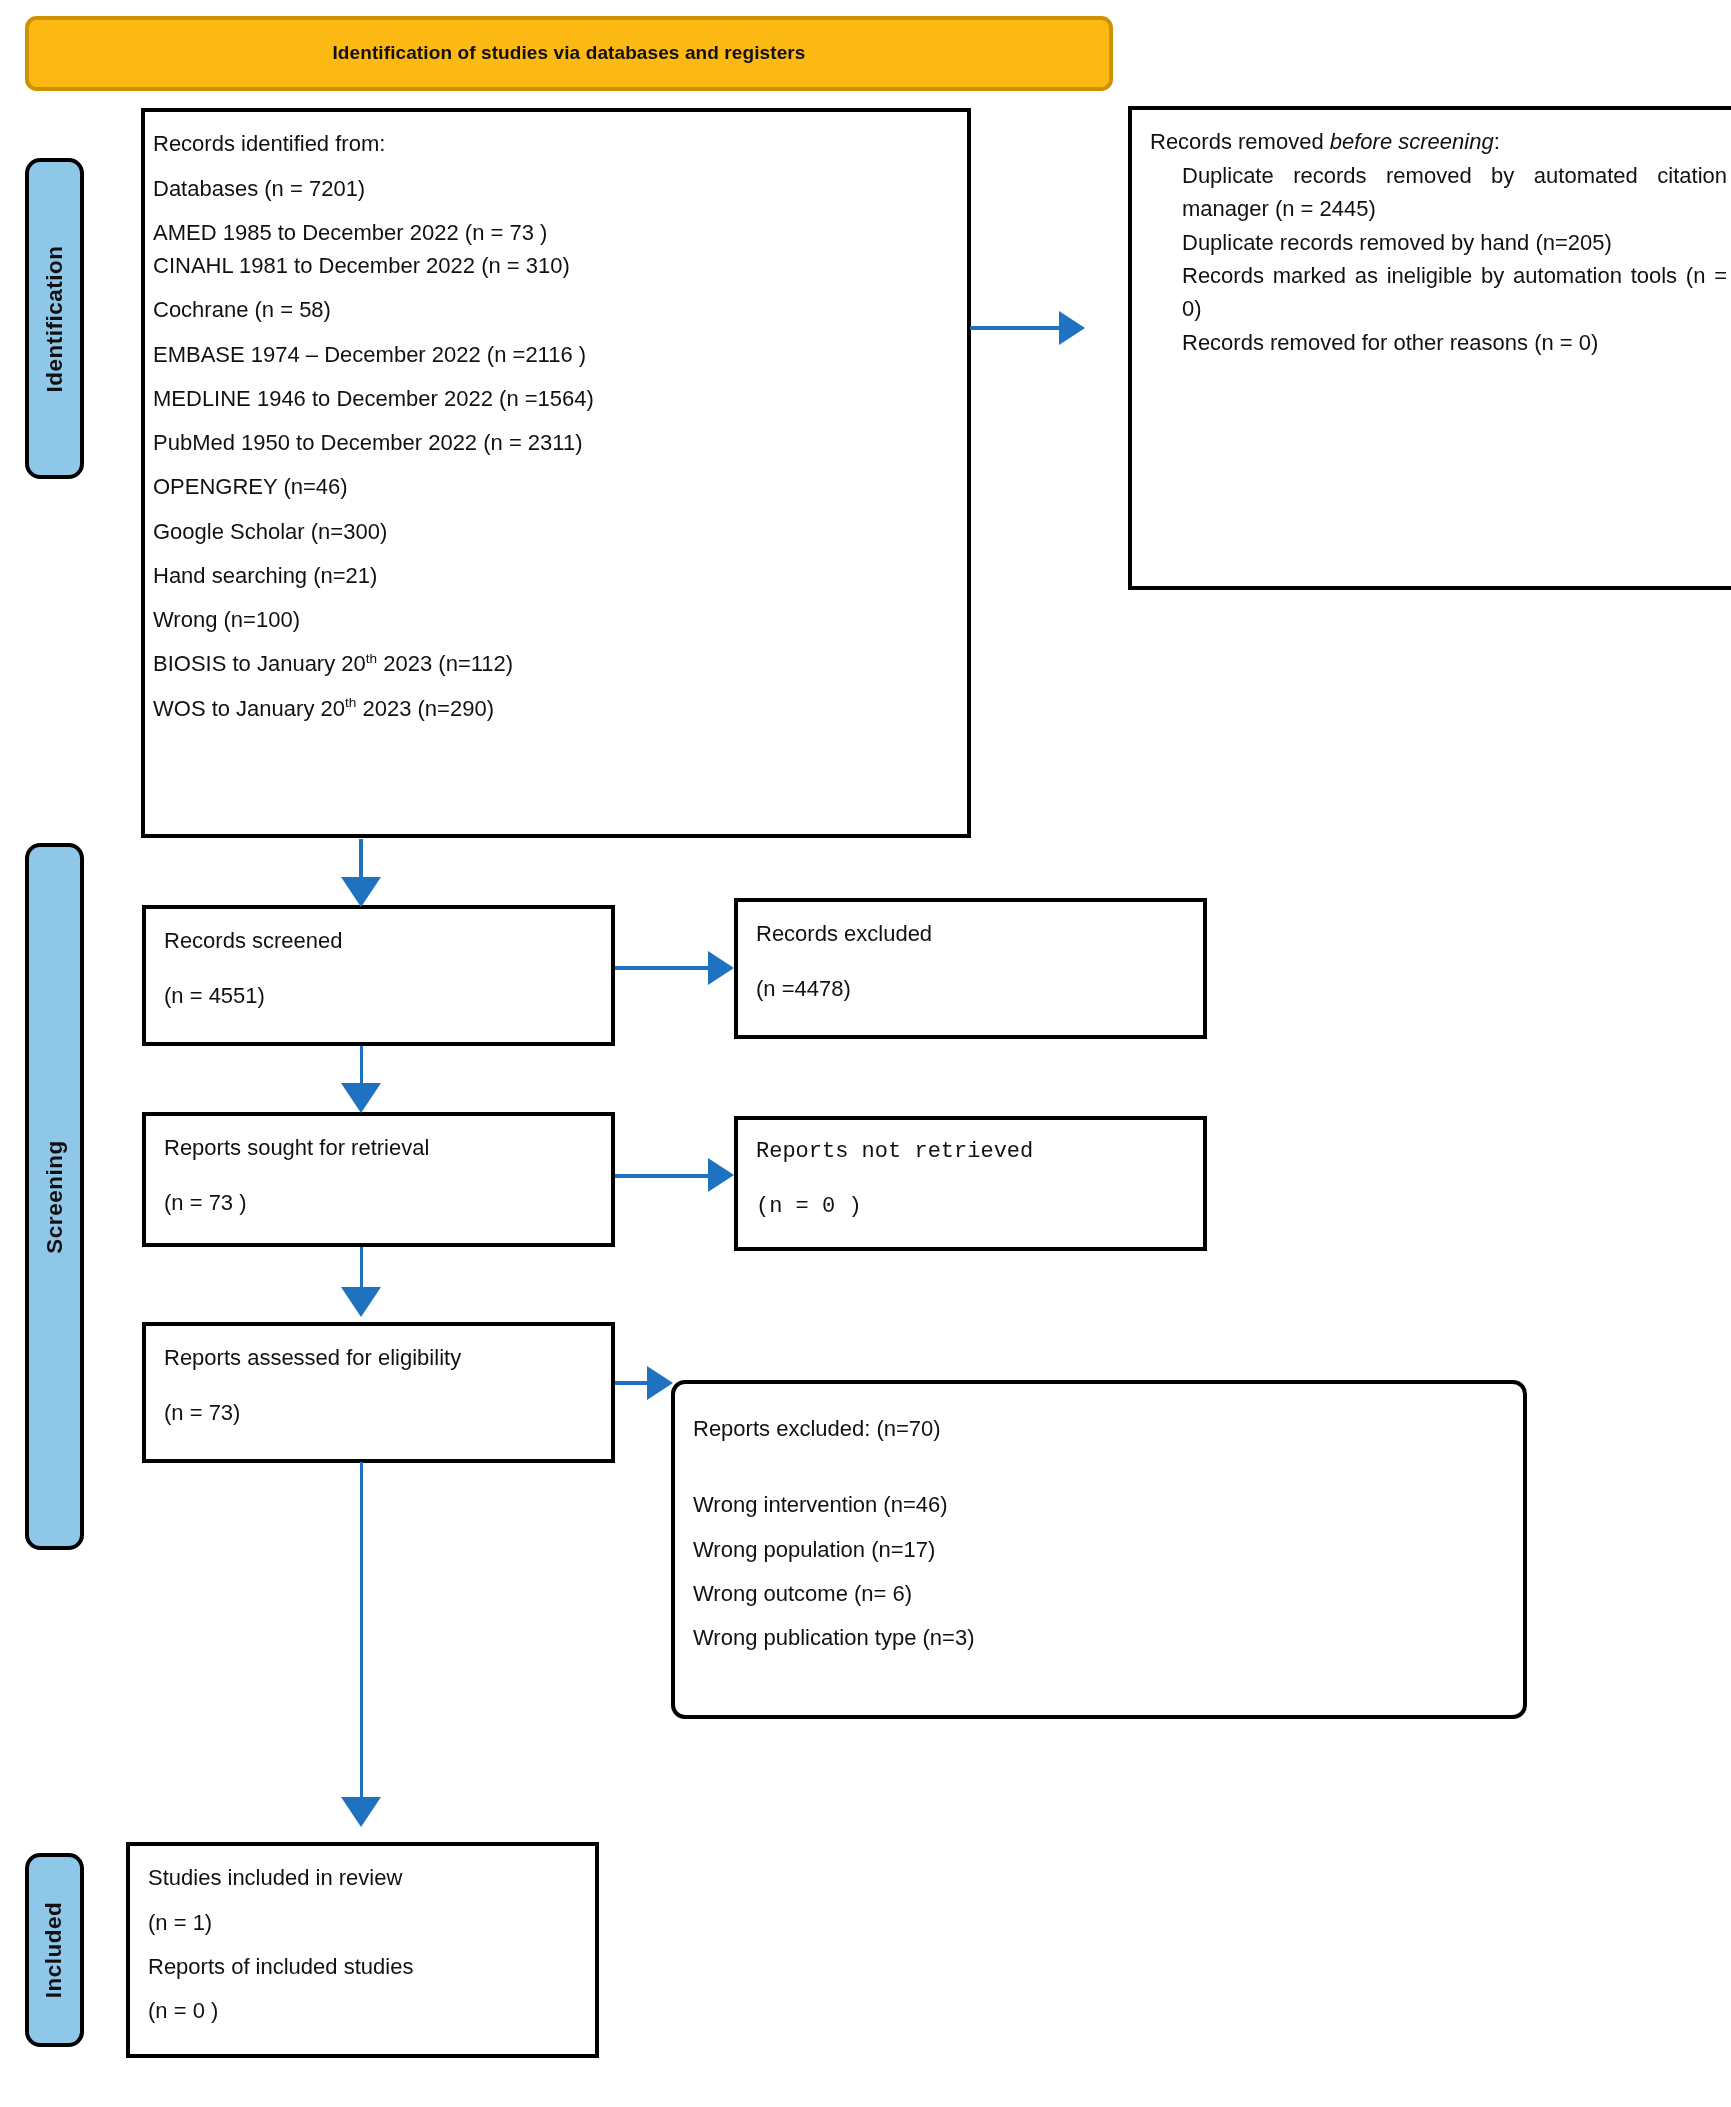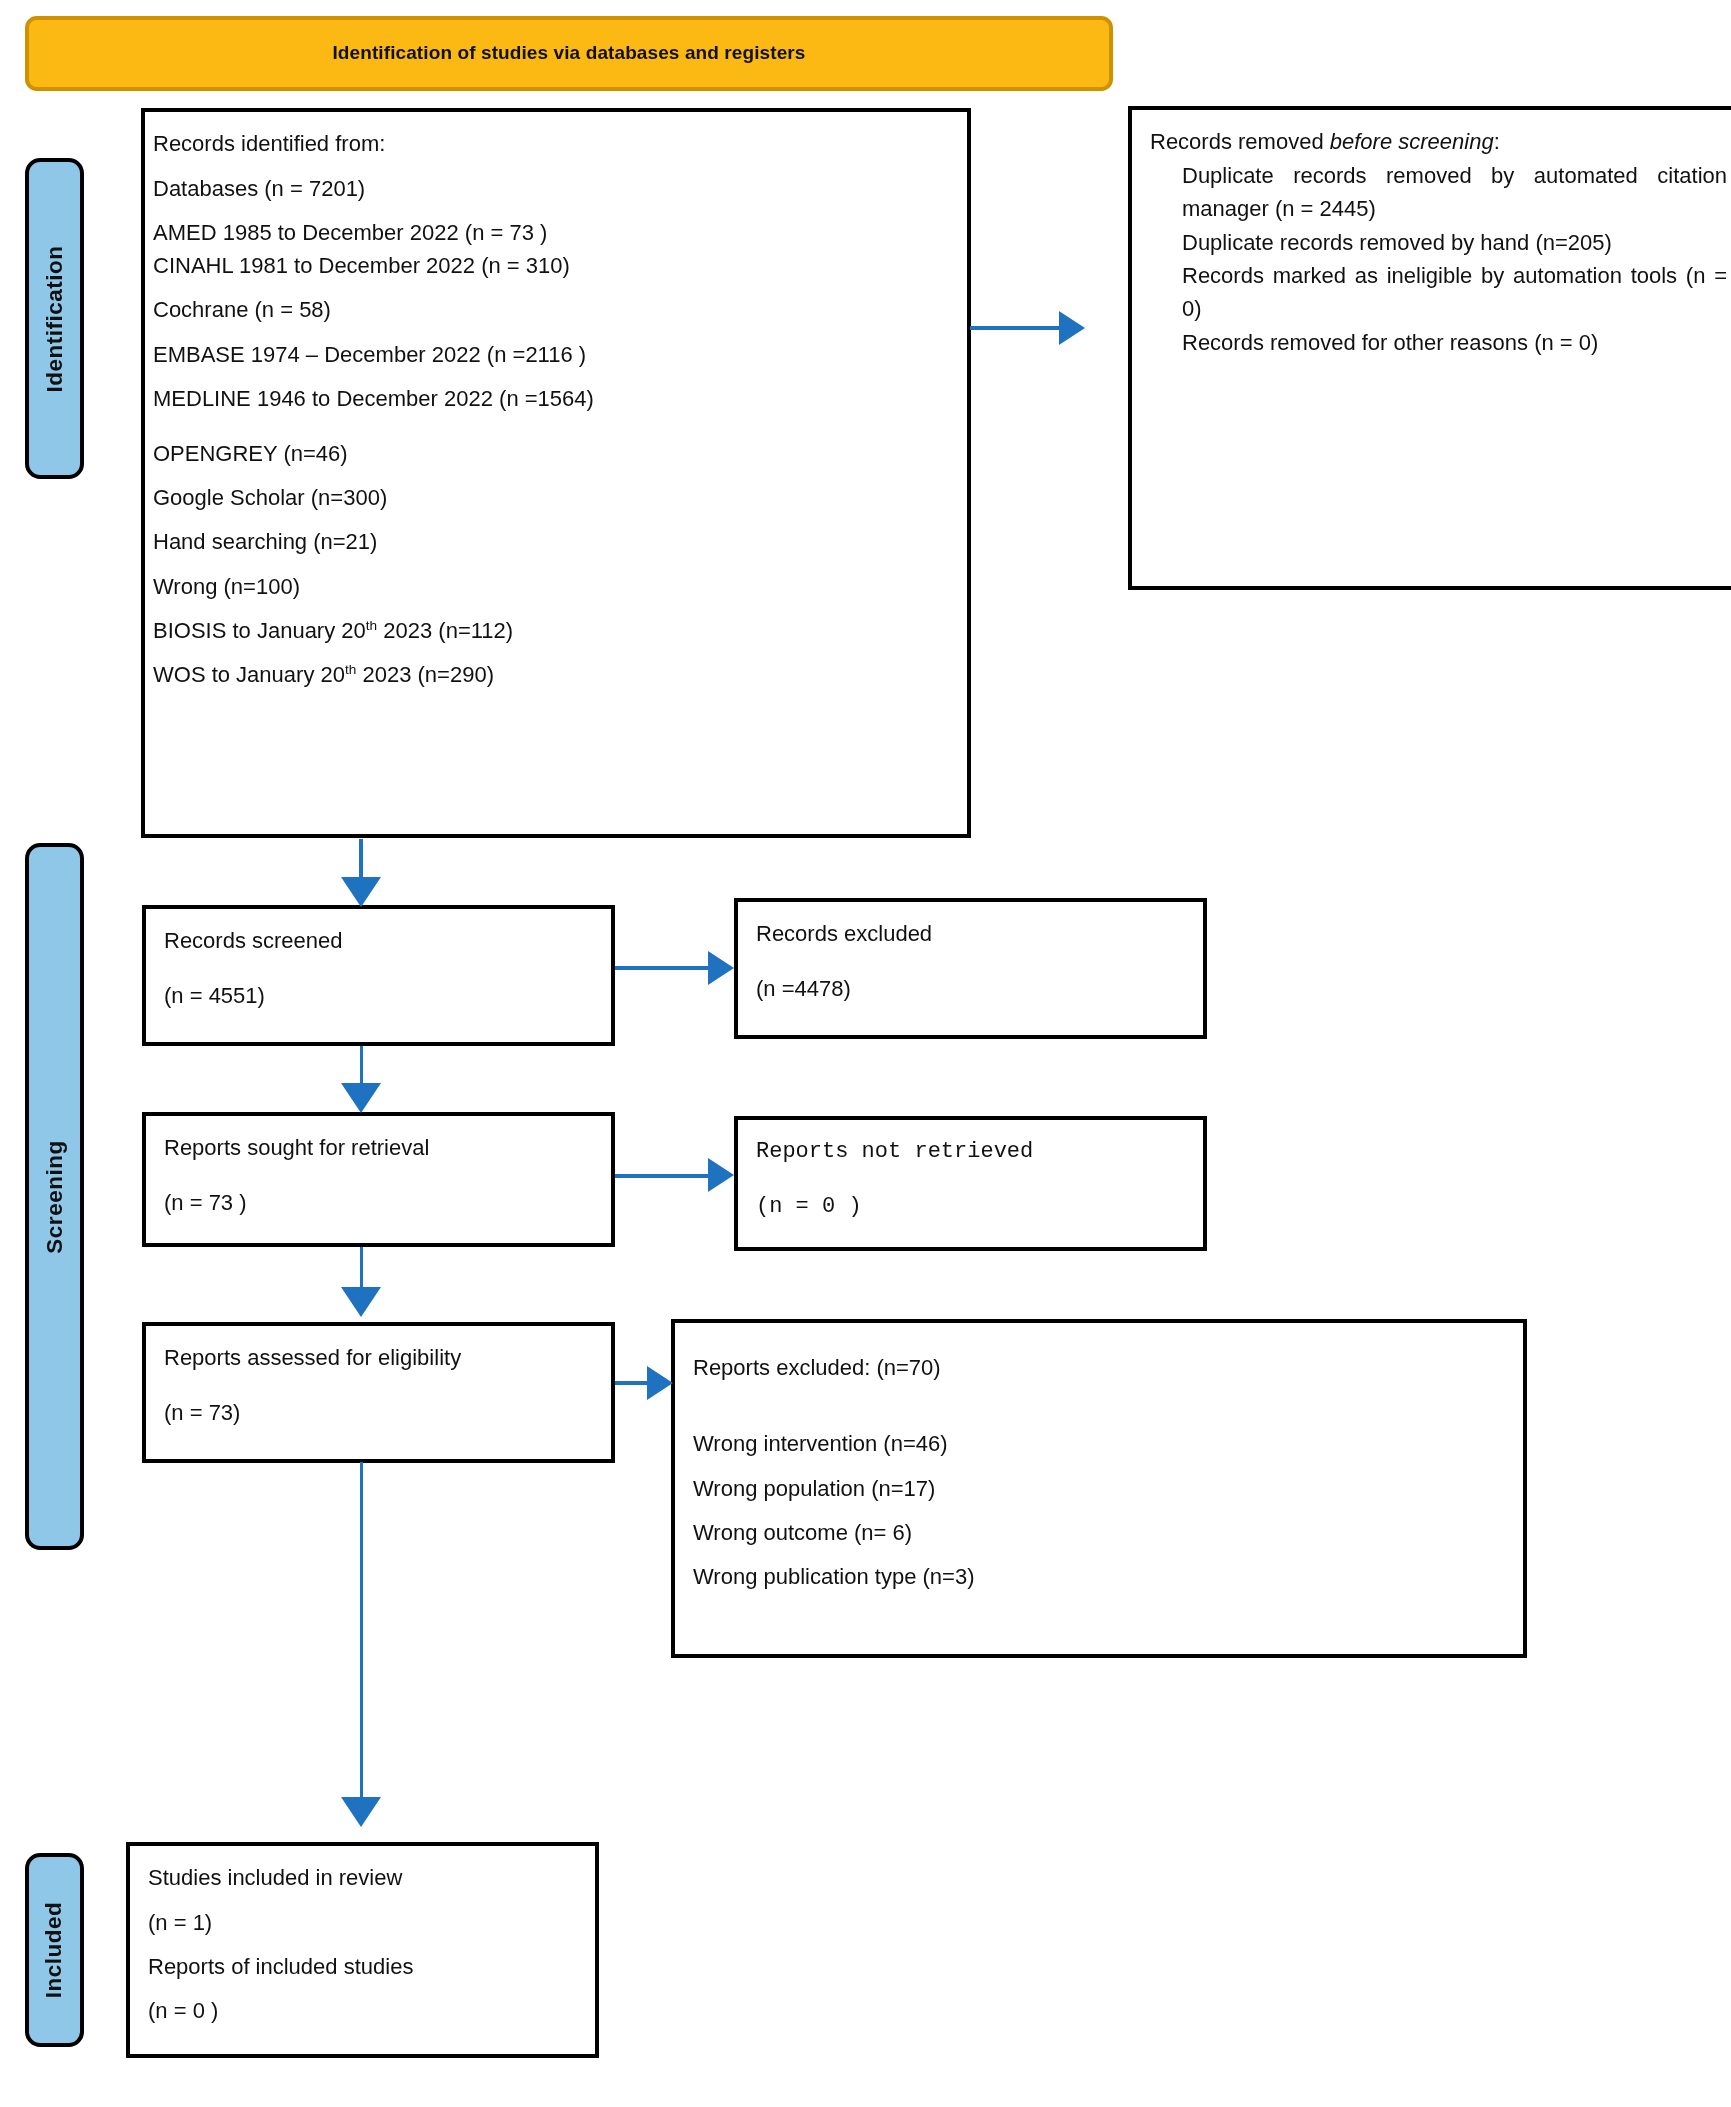--- a/index.html
+++ b/index.html
@@ -70,21 +70,21 @@
   em{font-style:italic;}
   sup{font-size:0.62em; vertical-align:super;margin-top:29px;}
   
   #box-identified   {left:141px;  top:108px;  width:830px; height:730px;padding-left:8px;}
   #box-removed      {left:1085px; top:106px;  width:621px; height:484px;margin-left:43px;}
   #box-screened     {left:142px;  top:905px; width:473px; height:141px;}
   #box-rec-excluded {left:734px; top:898px; width:473px; height:141px;}
   #box-sought       {left:142px;  top:1112px; width:473px; height:135px;}
   #box-not-retrieved{left:734px; top:1116px; width:473px; height:135px;font-family:Liberation Mono, monospace;}
   #box-assessed     {left:142px;  top:1322px; width:473px; height:141px;}
-  #box-rep-excluded {left:671px; top:1319px; width:856px; height:339px;}
+  #box-rep-excluded {left:671px; top:1380px; width:856px; height:339px;border-radius:14px;}
   #box-included     {left:126px;  top:1842px; width:473px; height:216px;}
   
   .vline{position:absolute; width:3.2px; background:#1F72C0;}
   .hline{position:absolute; height:4px; background:#1F72C0;}
   .arrow-down{
     position:absolute; width:0; height:0;
     border-left:20px solid transparent;
     border-right:20px solid transparent;
     border-top:30px solid #1F72C0;
   }
@@ -121,20 +121,21 @@
     <div class="spacer-sm"></div>
     <p>AMED   1985 to December 2022   (n = 73 )</p>
     <p>CINAHL 1981 to December 2022 (n = 310)</p>
     <div class="spacer-sm"></div>
     <p>Cochrane (n = 58)</p>
     <div class="spacer-sm"></div>
     <p>EMBASE 1974 – December 2022 (n =2116 )</p>
     <div class="spacer-sm"></div>
     <p>MEDLINE 1946 to December 2022 (n =1564)</p>
     <div class="spacer-sm"></div>
+    <p>PubMed 1950 to December 2022 (n = 2311)</p>
     <div class="spacer-sm"></div>
     <p>OPENGREY (n=46)</p>
     <div class="spacer-sm"></div>
     <p>Google Scholar (n=300)</p>
     <div class="spacer-sm"></div>
     <p>Hand searching (n=21)</p>
     <div class="spacer-sm"></div>
     <p>Wrong (n=100)</p>
     <div class="spacer-sm"></div>
     <p><span>BIOSIS to January 20</span><sup>th</sup><span> 2023 (n=112)</span></p>

